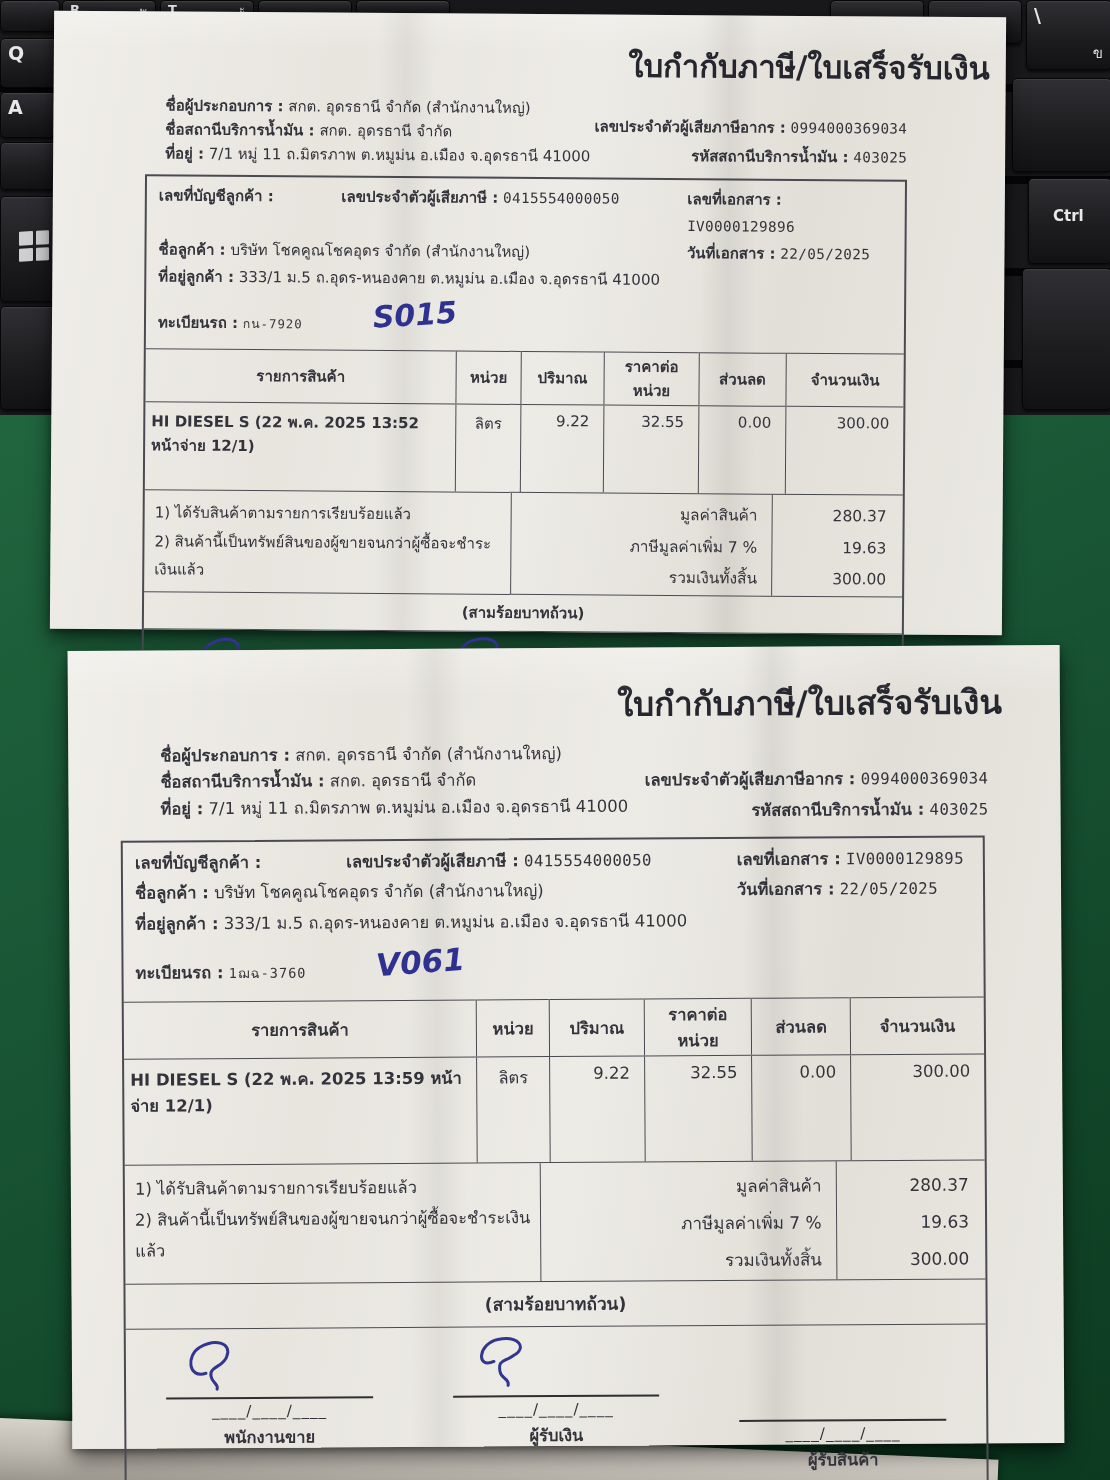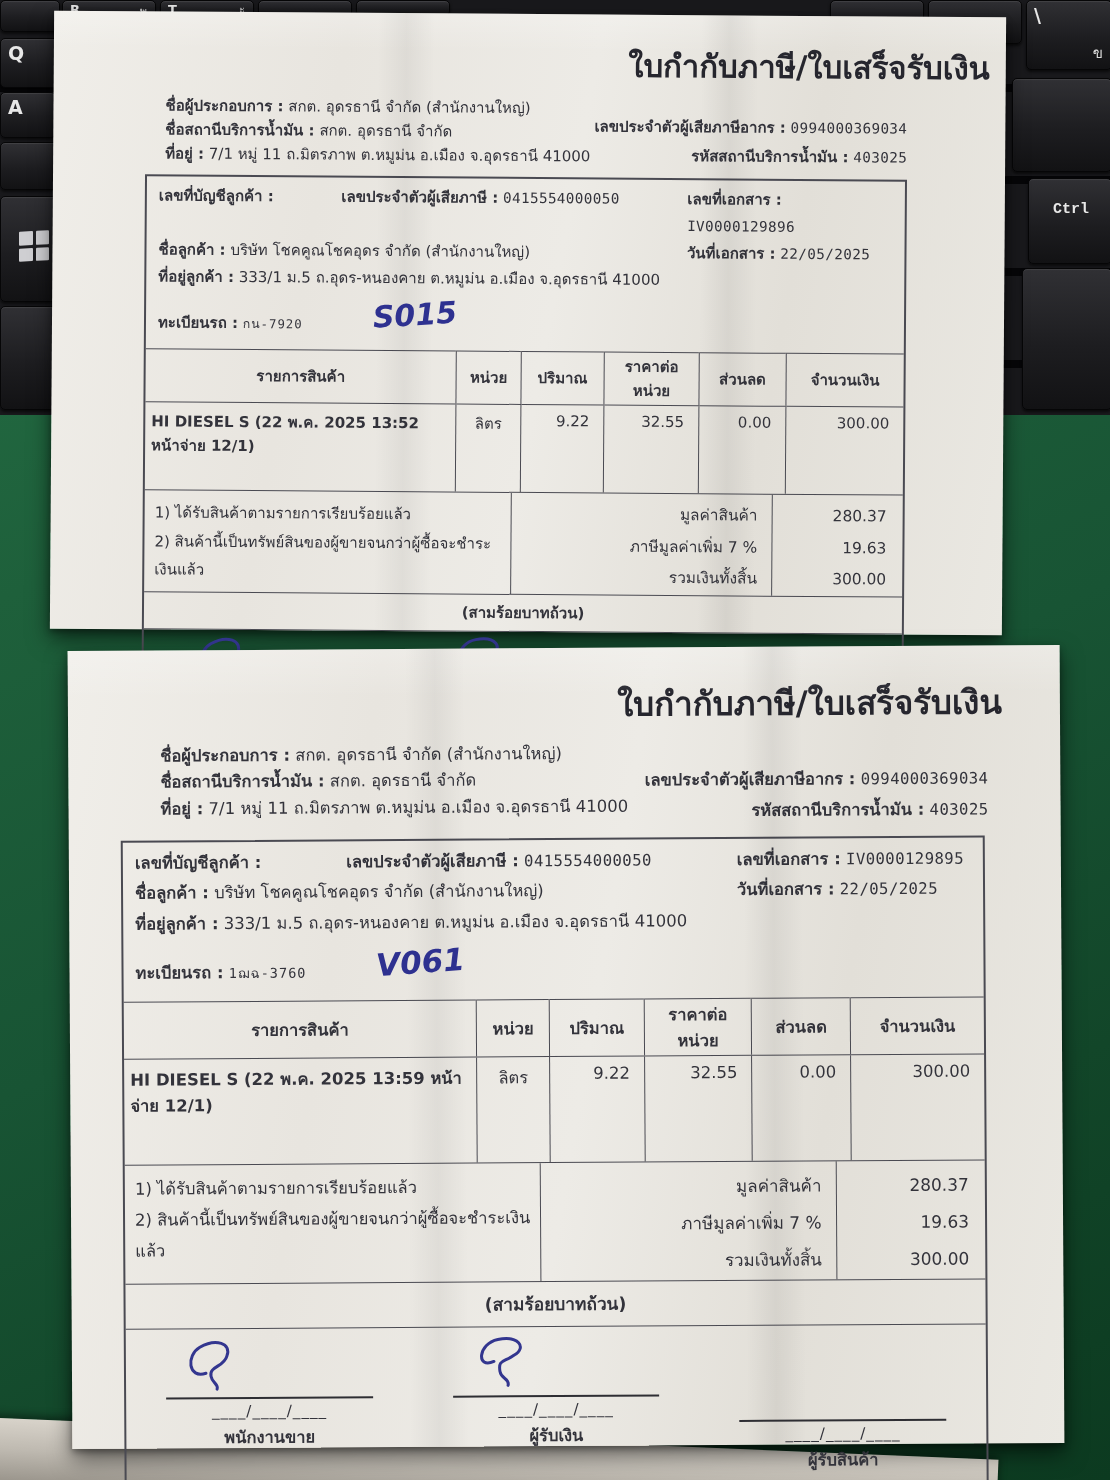--- a/index.html
+++ b/index.html
@@ -136,21 +136,21 @@
     <div class="winlogo">
         <div></div>
         <div></div>
         <div></div>
         <div></div>
       </div>
   </div>
   <div class="key" style="left:0;top:306px;width:150px;height:102px;"></div>
   <div class="key" style="left:1012px;top:78px;width:98px;height:92px;"></div>
   <div class="key" style="left:1028px;top:178px;width:82px;height:84px;">
-    <span class="main small" style="font-size:15px;left:24px;top:22px;font-family:Liberation Mono, monospace;">Ctrl</span>
+    <span class="main small" style="font-size:15px;left:24px;top:28px;">Ctrl</span>
   </div>
   <div class="key" style="left:1022px;top:268px;width:88px;height:140px;"></div>
 </div>
 
 <div class="metal"></div>
 
 <div class="receipt r0">
   <div class="creases"></div>
   <div class="r-title">ใบกำกับภาษี/ใบเสร็จรับเงิน</div>
   <div class="r-head">

